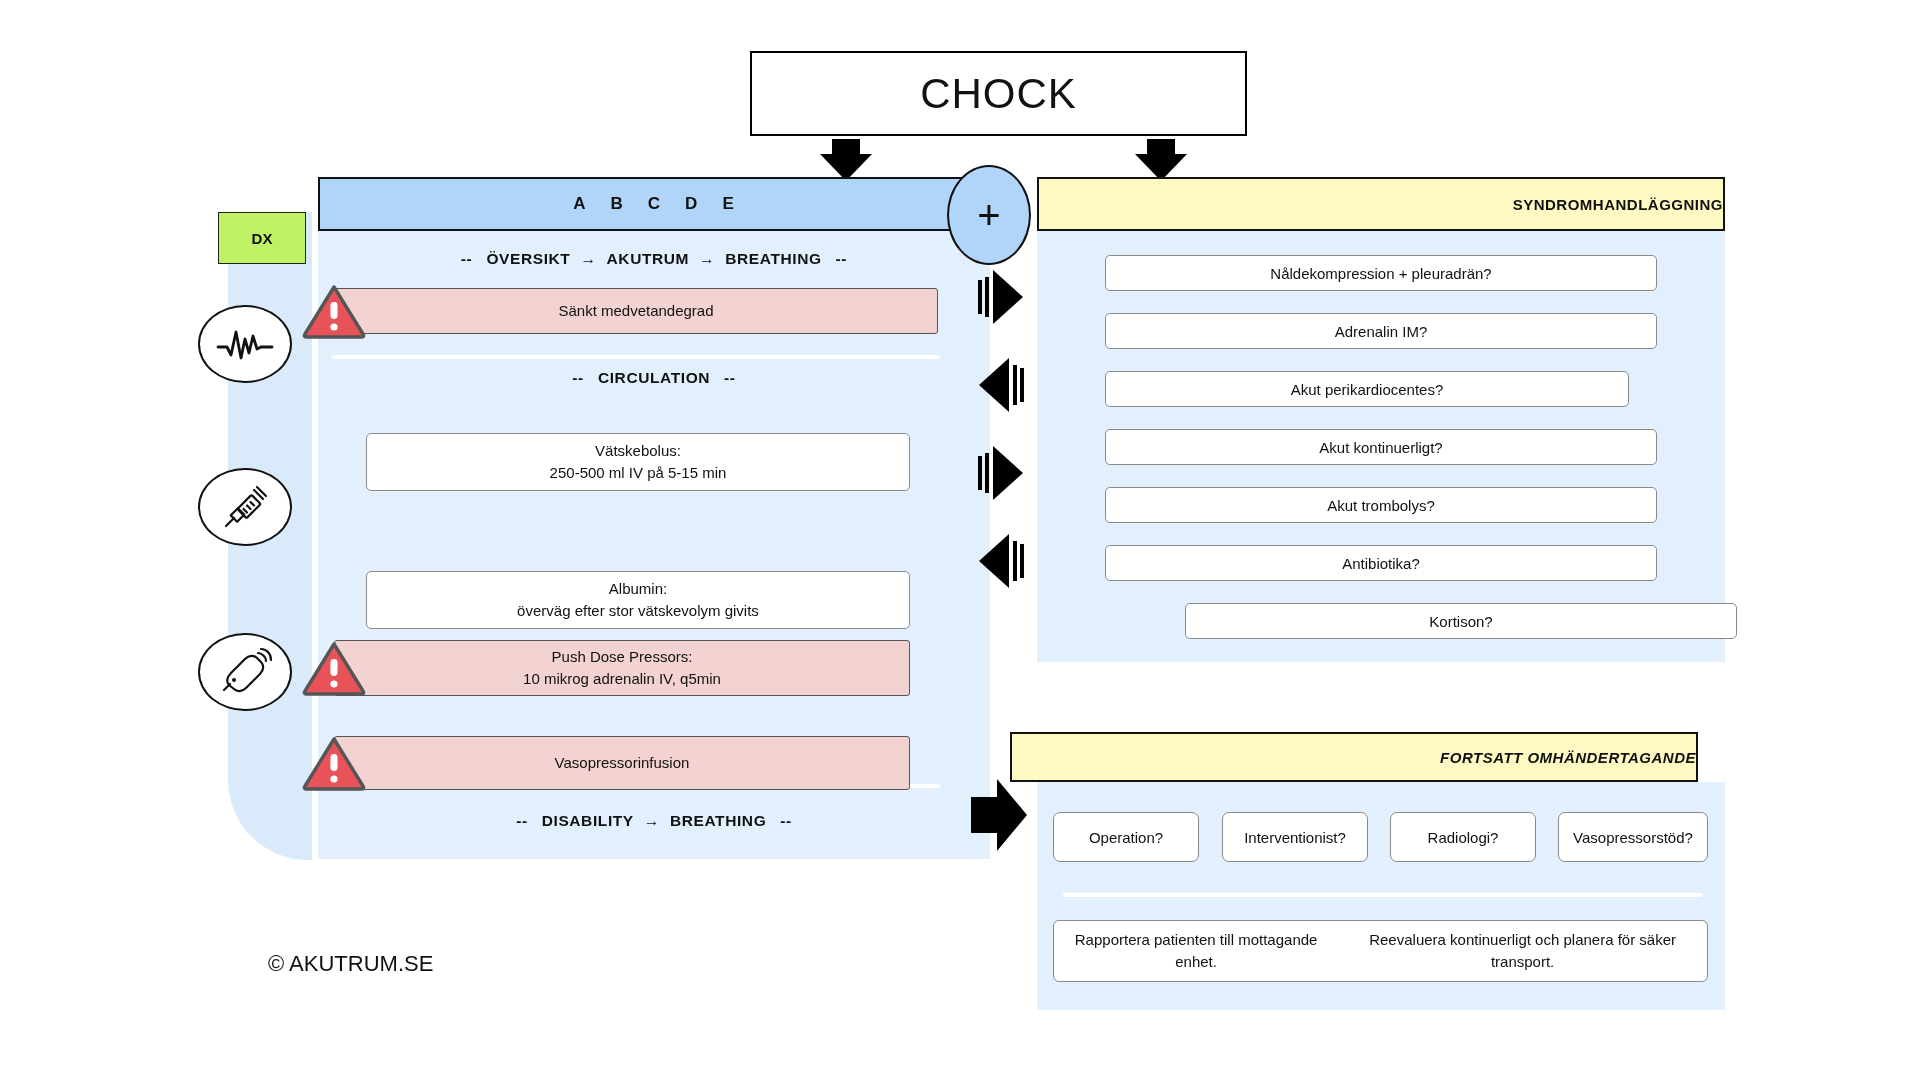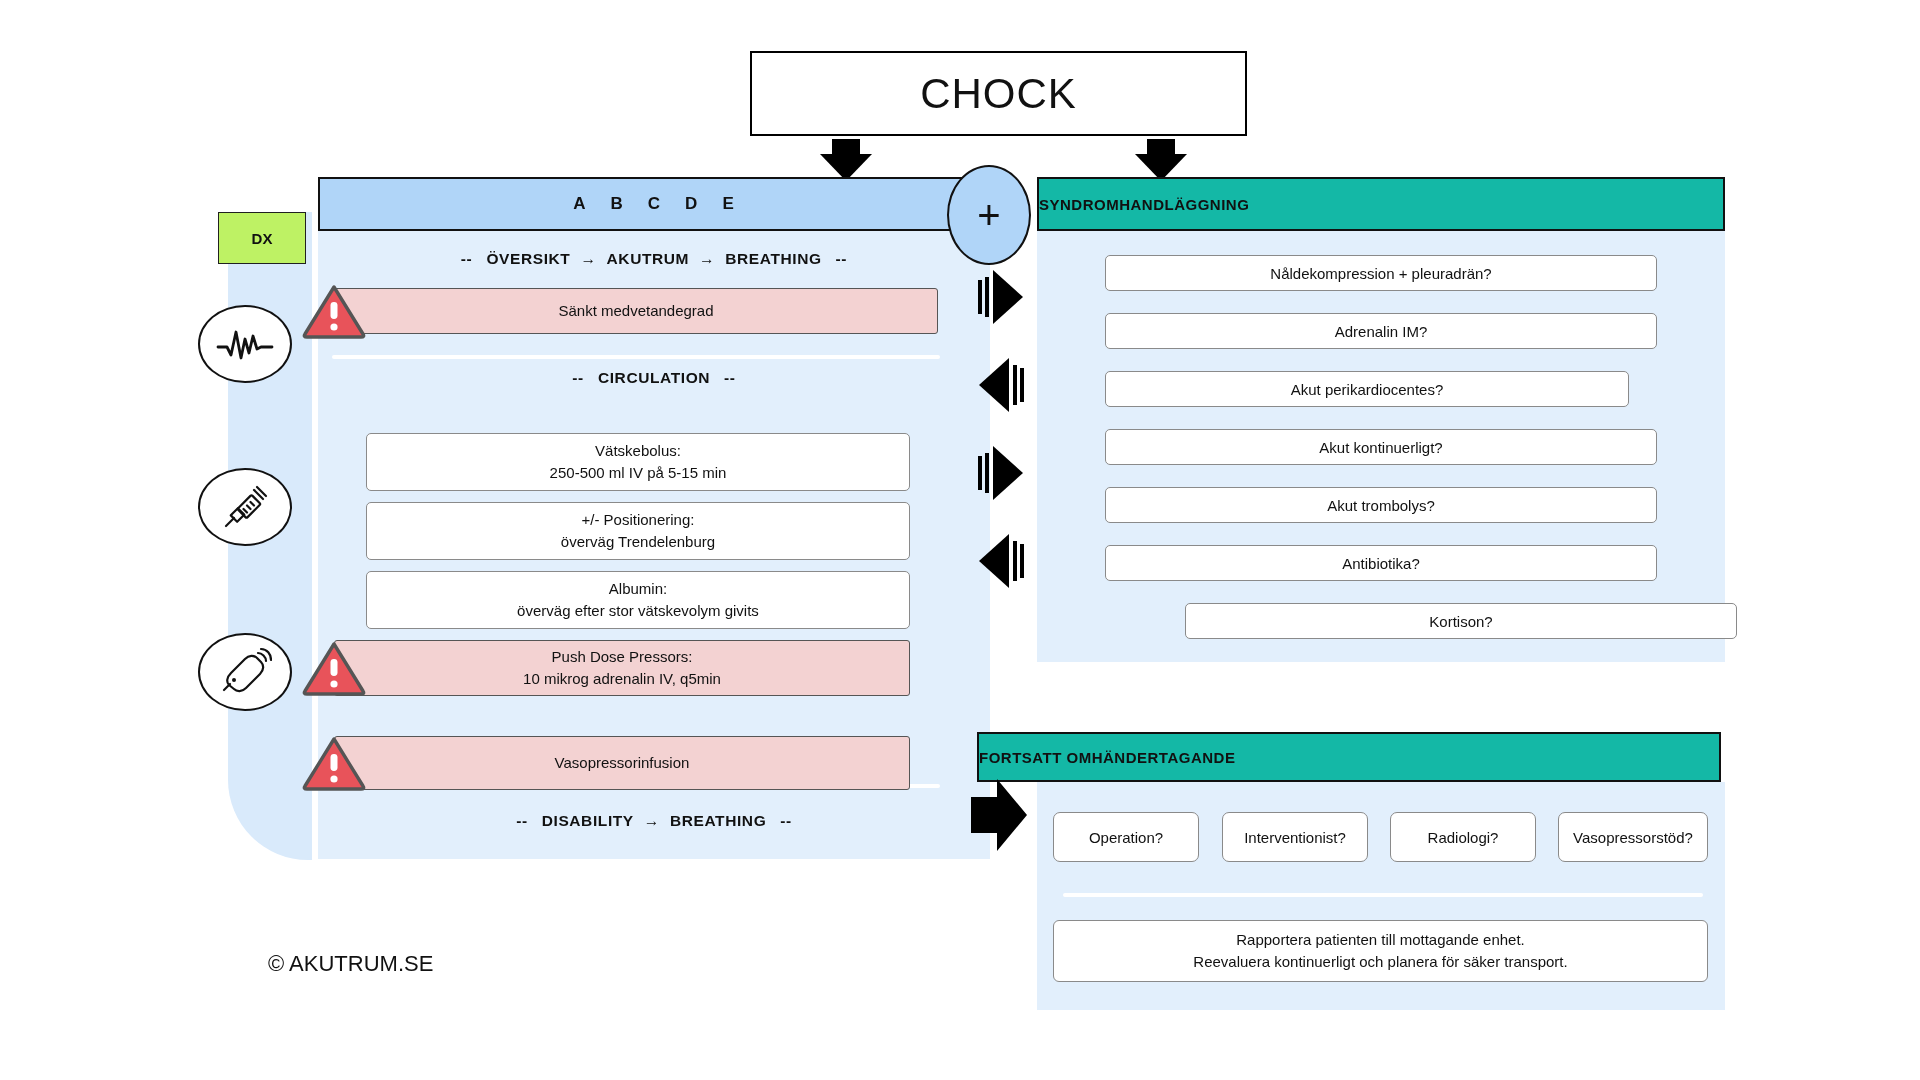--- a/index.html
+++ b/index.html
@@ -103,50 +103,50 @@
     display:flex;align-items:center;justify-content:center;z-index:8;
     box-sizing:border-box;
   }
   .plus-circle span{font-size:40px;line-height:0.8;color:#111;font-weight:500;}
 
   
   .mid-arrow{position:absolute;width:52px;height:62px;z-index:6;}
 
   
   .panel-header{
-    position:absolute;background:#14b8a6;border:2px solid #111;box-sizing:border-box;
-    display:flex;align-items:center;justify-content:flex-start;z-index:3;
+    position:absolute;background:#fef9c3;border:2px solid #111;box-sizing:border-box;
+    display:flex;align-items:center;justify-content:flex-end;z-index:3;
   }
   .panel-header span{font-size:15px;font-weight:bold;color:#111;letter-spacing:0.5px;}
   .panel-body{position:absolute;background:#e2effc;z-index:2;}
 
   #synd-header{left:1037px;top:177px;width:688px;height:54px;}
   #synd-body{left:1037px;top:231px;width:688px;height:431px;}
 
-  #fort-header{left:977px;top:732px;width:744px;height:50px;}
+  #fort-header{left:1010px;top:732px;width:688px;height:50px;font-style:italic;}
   #fort-body{left:1037px;top:782px;width:688px;height:228px;}
 
   .opt-box{
     position:absolute;box-sizing:border-box;
     border:1.3px solid #8a8a8a;background:#ffffff;border-radius:5px;
     display:flex;align-items:center;justify-content:center;
     font-size:15px;color:#111;z-index:4;
   }
 
   .pill-box{
     position:absolute;box-sizing:border-box;
     border:1.3px solid #8a8a8a;background:#ffffff;border-radius:7px;
     display:flex;align-items:center;justify-content:center;
     font-size:15px;color:#111;z-index:4;
   }
 
   .note-box{
     position:absolute;box-sizing:border-box;
     border:1.3px solid #8a8a8a;background:#ffffff;border-radius:6px;
-    display:flex;flex-direction:column;align-items:center;justify-content:center;
+    display:flex;flex-direction:row;align-items:center;justify-content:center;
     font-size:15px;color:#111;line-height:1.5;z-index:4;text-align:center;
   }
 
   .white-sep{
     position:absolute;height:4px;background:#ffffff;border-radius:2px;z-index:4;
   }
 
   .footer-credit{
     position:absolute;left:268px;top:951px;font-size:22px;color:#111;z-index:9;
   }
@@ -233,24 +233,20 @@
 
   <div style="position:absolute;left:318px;top:369px;width:672px;z-index:5;" class="section-label">
     <span class="dash">--</span><span>CIRCULATION</span><span class="dash">--</span>
   </div>
 
   <div class="row-box" style="left:366px;top:433px;width:544px;height:58px;position:absolute;z-index:5;">
     <div>Vätskebolus:</div>
     <div>250-500 ml IV på 5-15 min</div>
   </div>
 
-  <div class="row-box" style="left:366px;top:502px;width:544px;height:58px;position:absolute;z-index:5;">
-    <div>+/- Positionering:</div>
-    <div>överväg Trendelenburg</div>
-  </div>
 
   <div class="row-box" style="left:366px;top:571px;width:544px;height:58px;position:absolute;z-index:5;">
     <div>Albumin:</div>
     <div>överväg efter stor vätskevolym givits</div>
   </div>
 
   <div class="row-box alert" style="left:334px;top:640px;width:576px;height:56px;position:absolute;z-index:5;">
     <div class="warn-tri">
       <svg width="64" height="56" viewBox="0 0 64 56">
         <path d="M32 4 L61 51 Q63 54 59 54 L5 54 Q1 54 3 51 Z" fill="#e8535a" stroke="#555" stroke-width="3.4" stroke-linejoin="round"></path>

